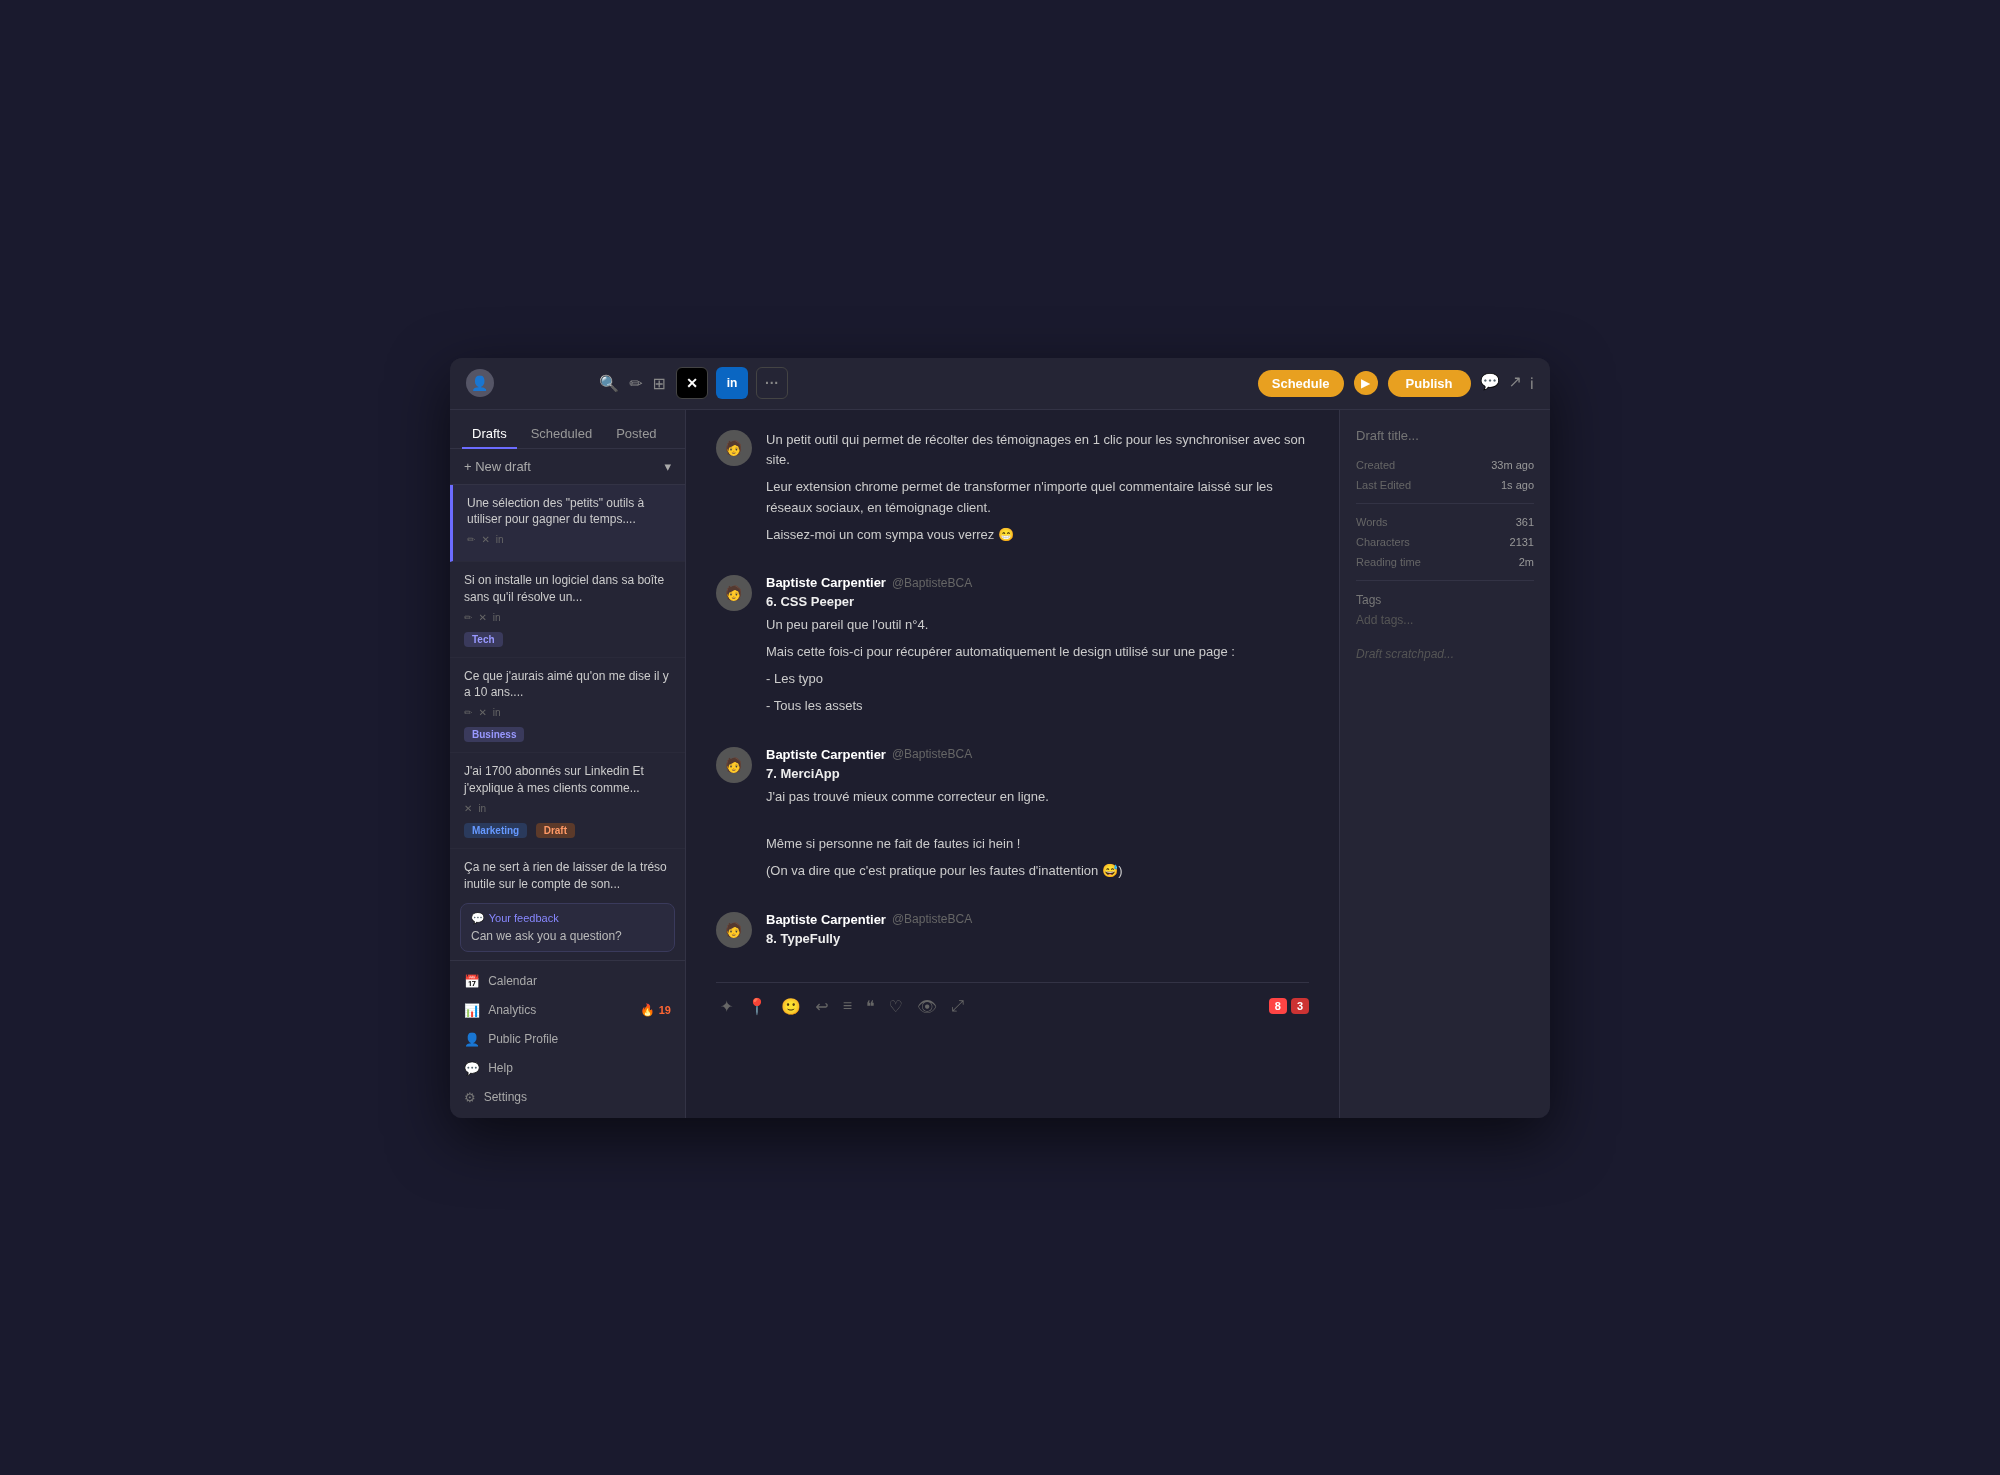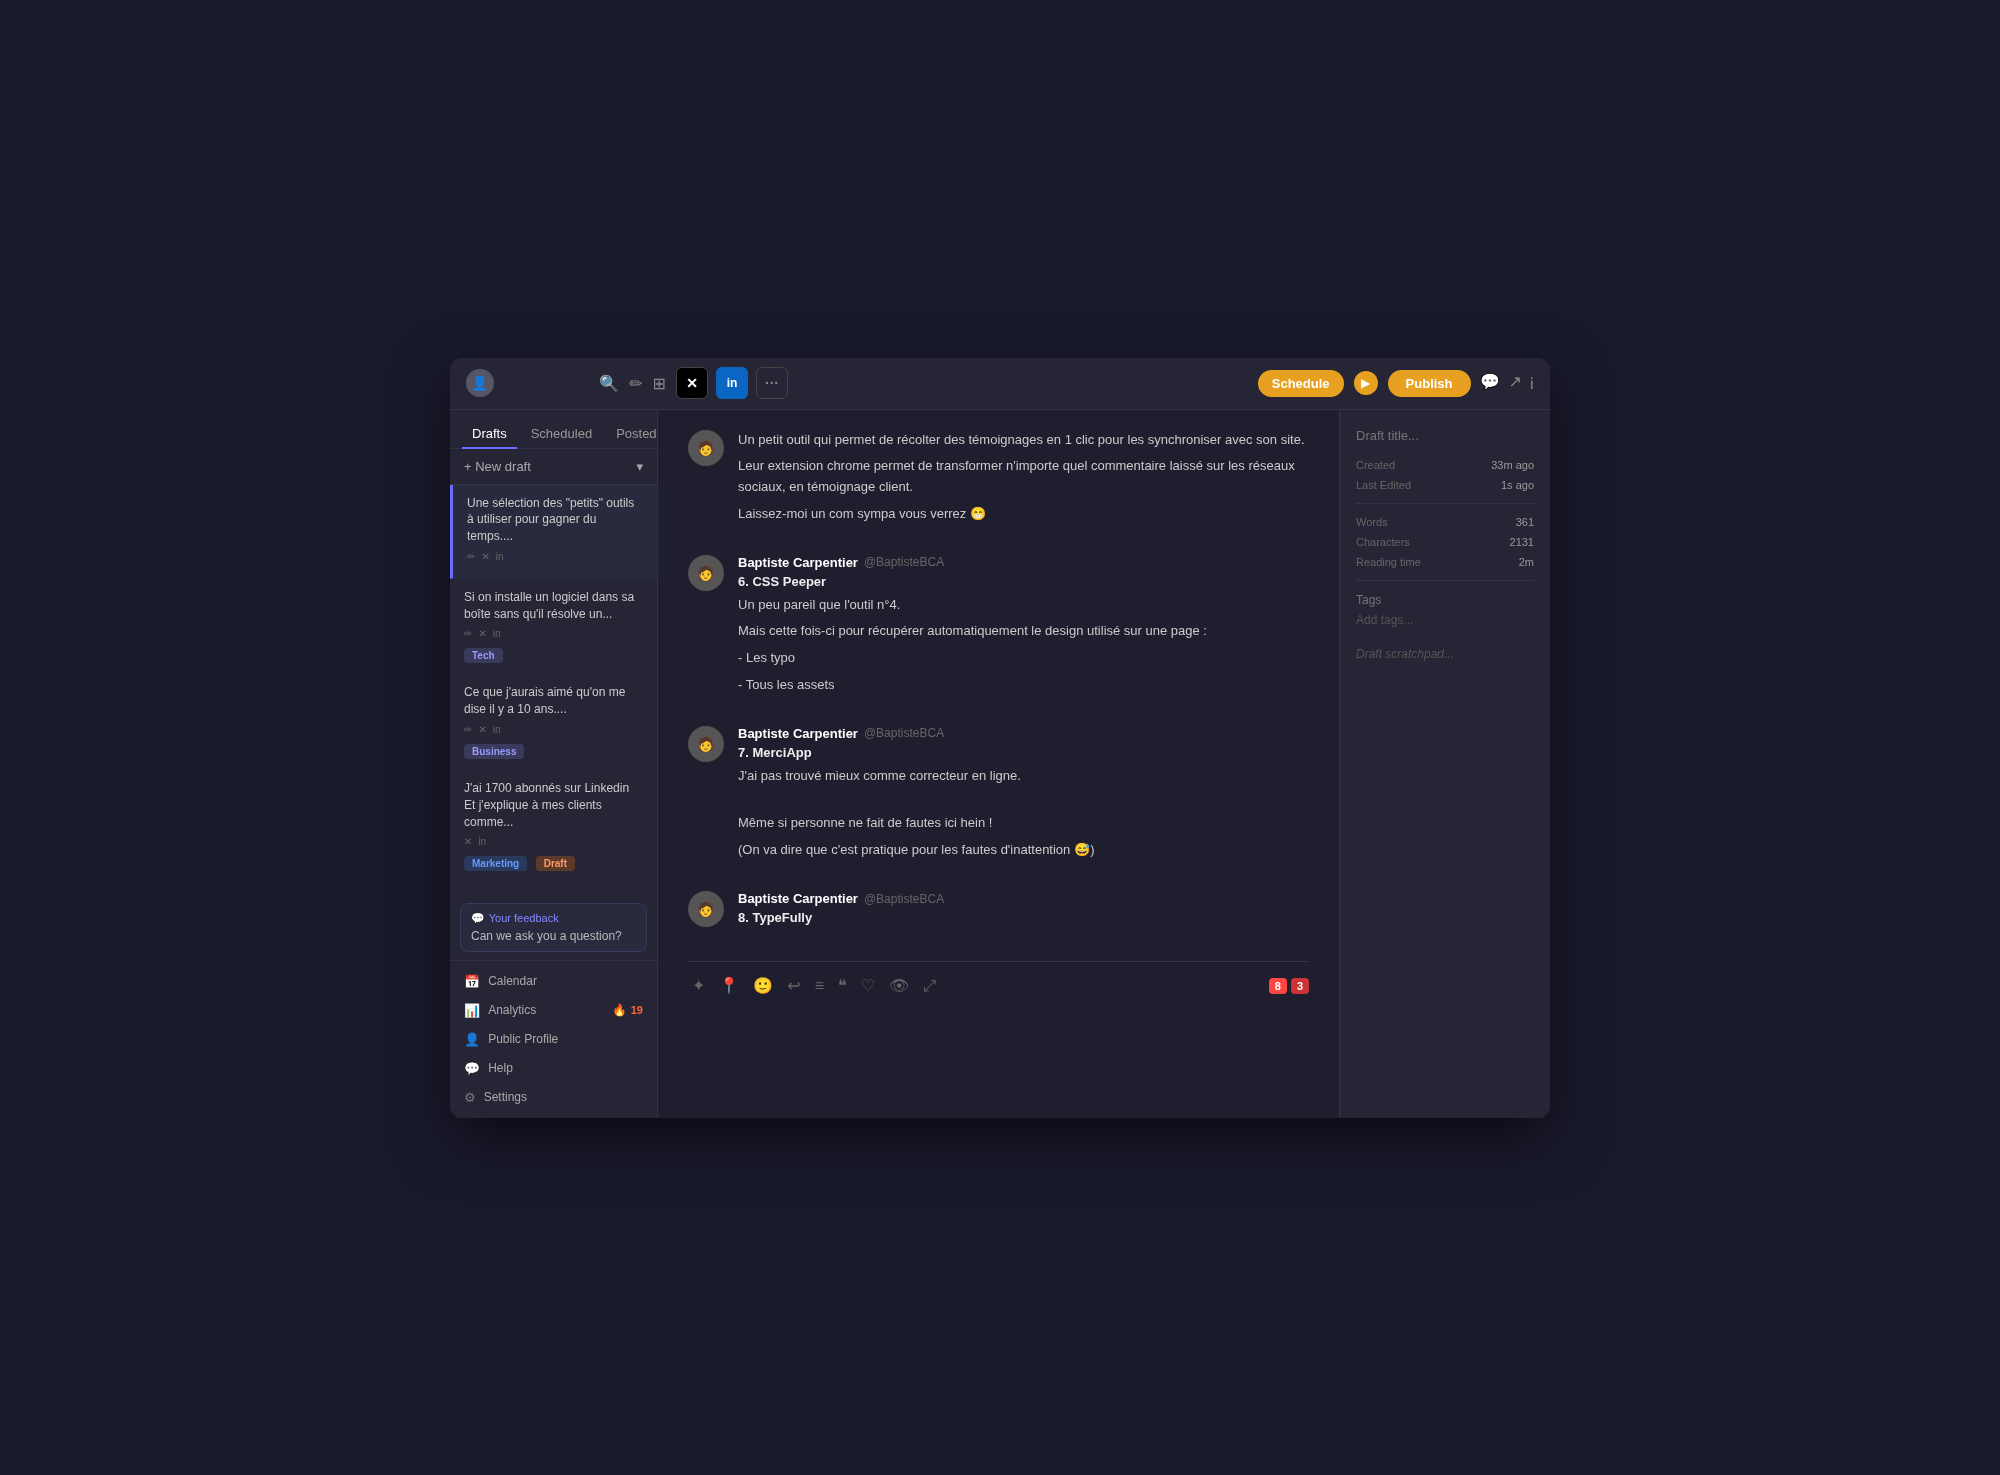--- a/index.html
+++ b/index.html
@@ -138,21 +138,21 @@
       color: #888;
       font-size: 16px;
     }
     .main-layout {
       display: flex;
       flex: 1;
       overflow: hidden;
     }
     
     .sidebar {
-      width: 208px;
+      width: 236px;
       background: #252535;
       display: flex;
       flex-direction: column;
       border-right: 1px solid #333345;
       flex-shrink: 0;
     }
     .tabs {
       display: flex;
       padding: 10px 12px 0;
       gap: 4px;

